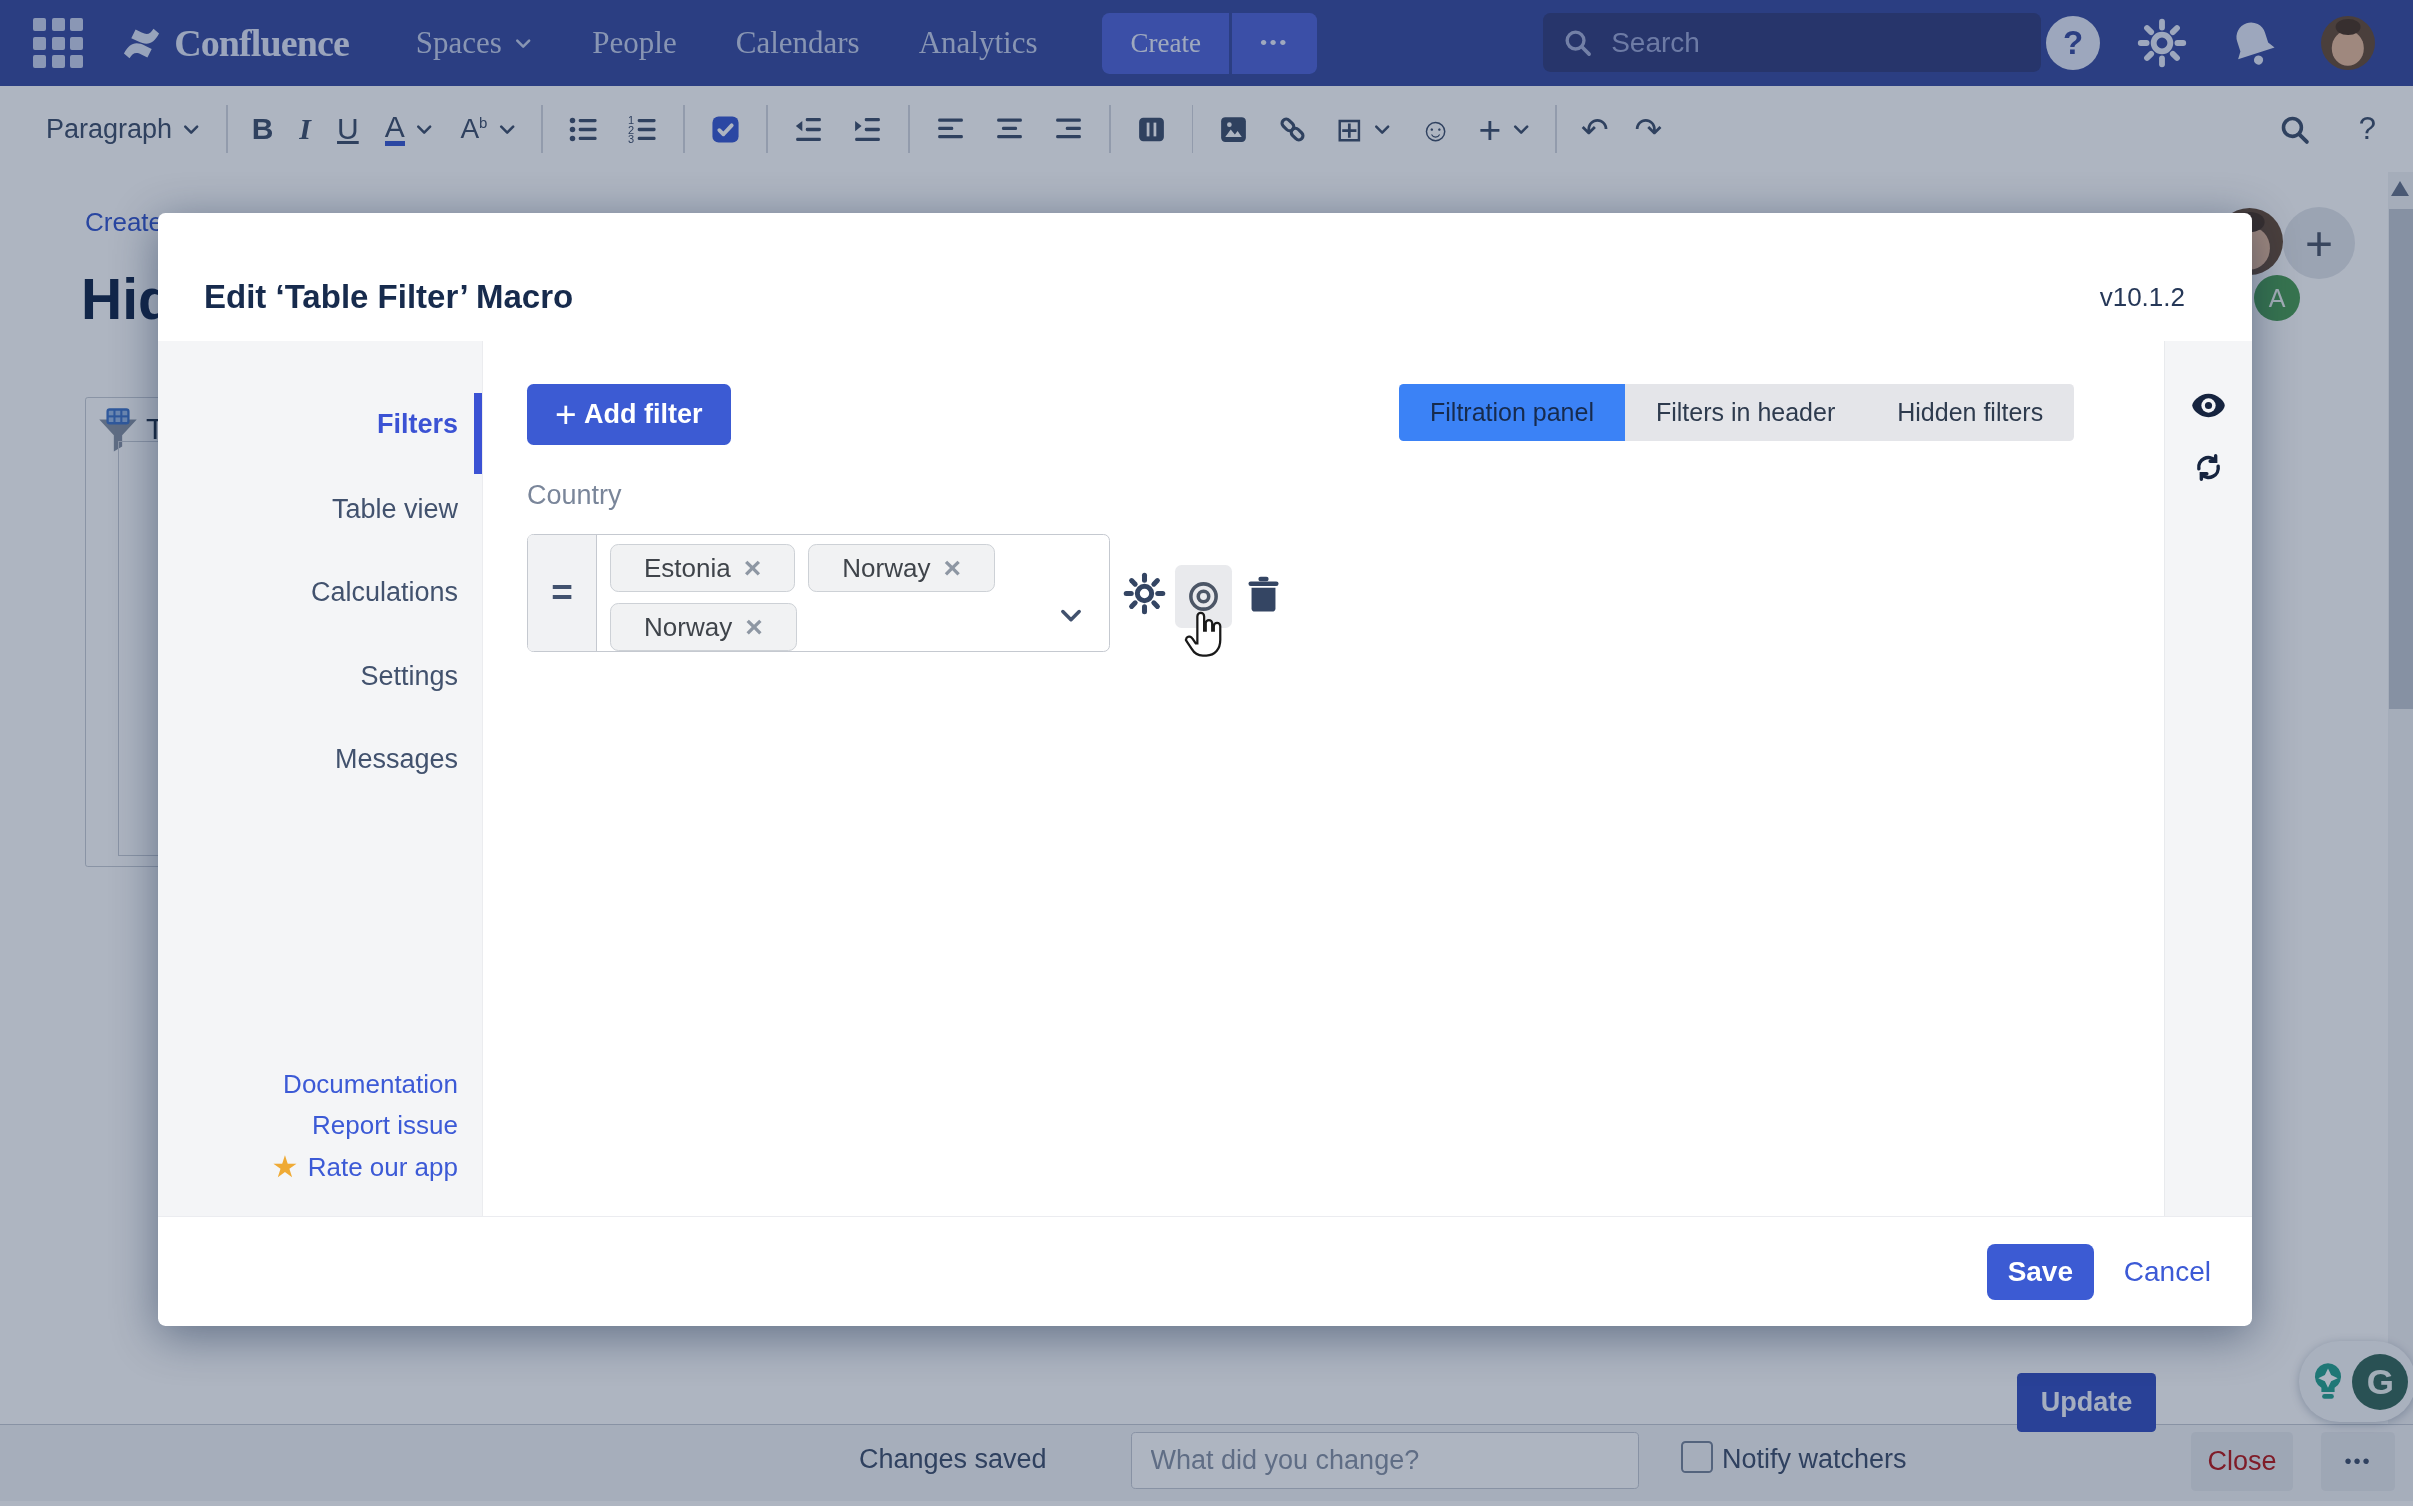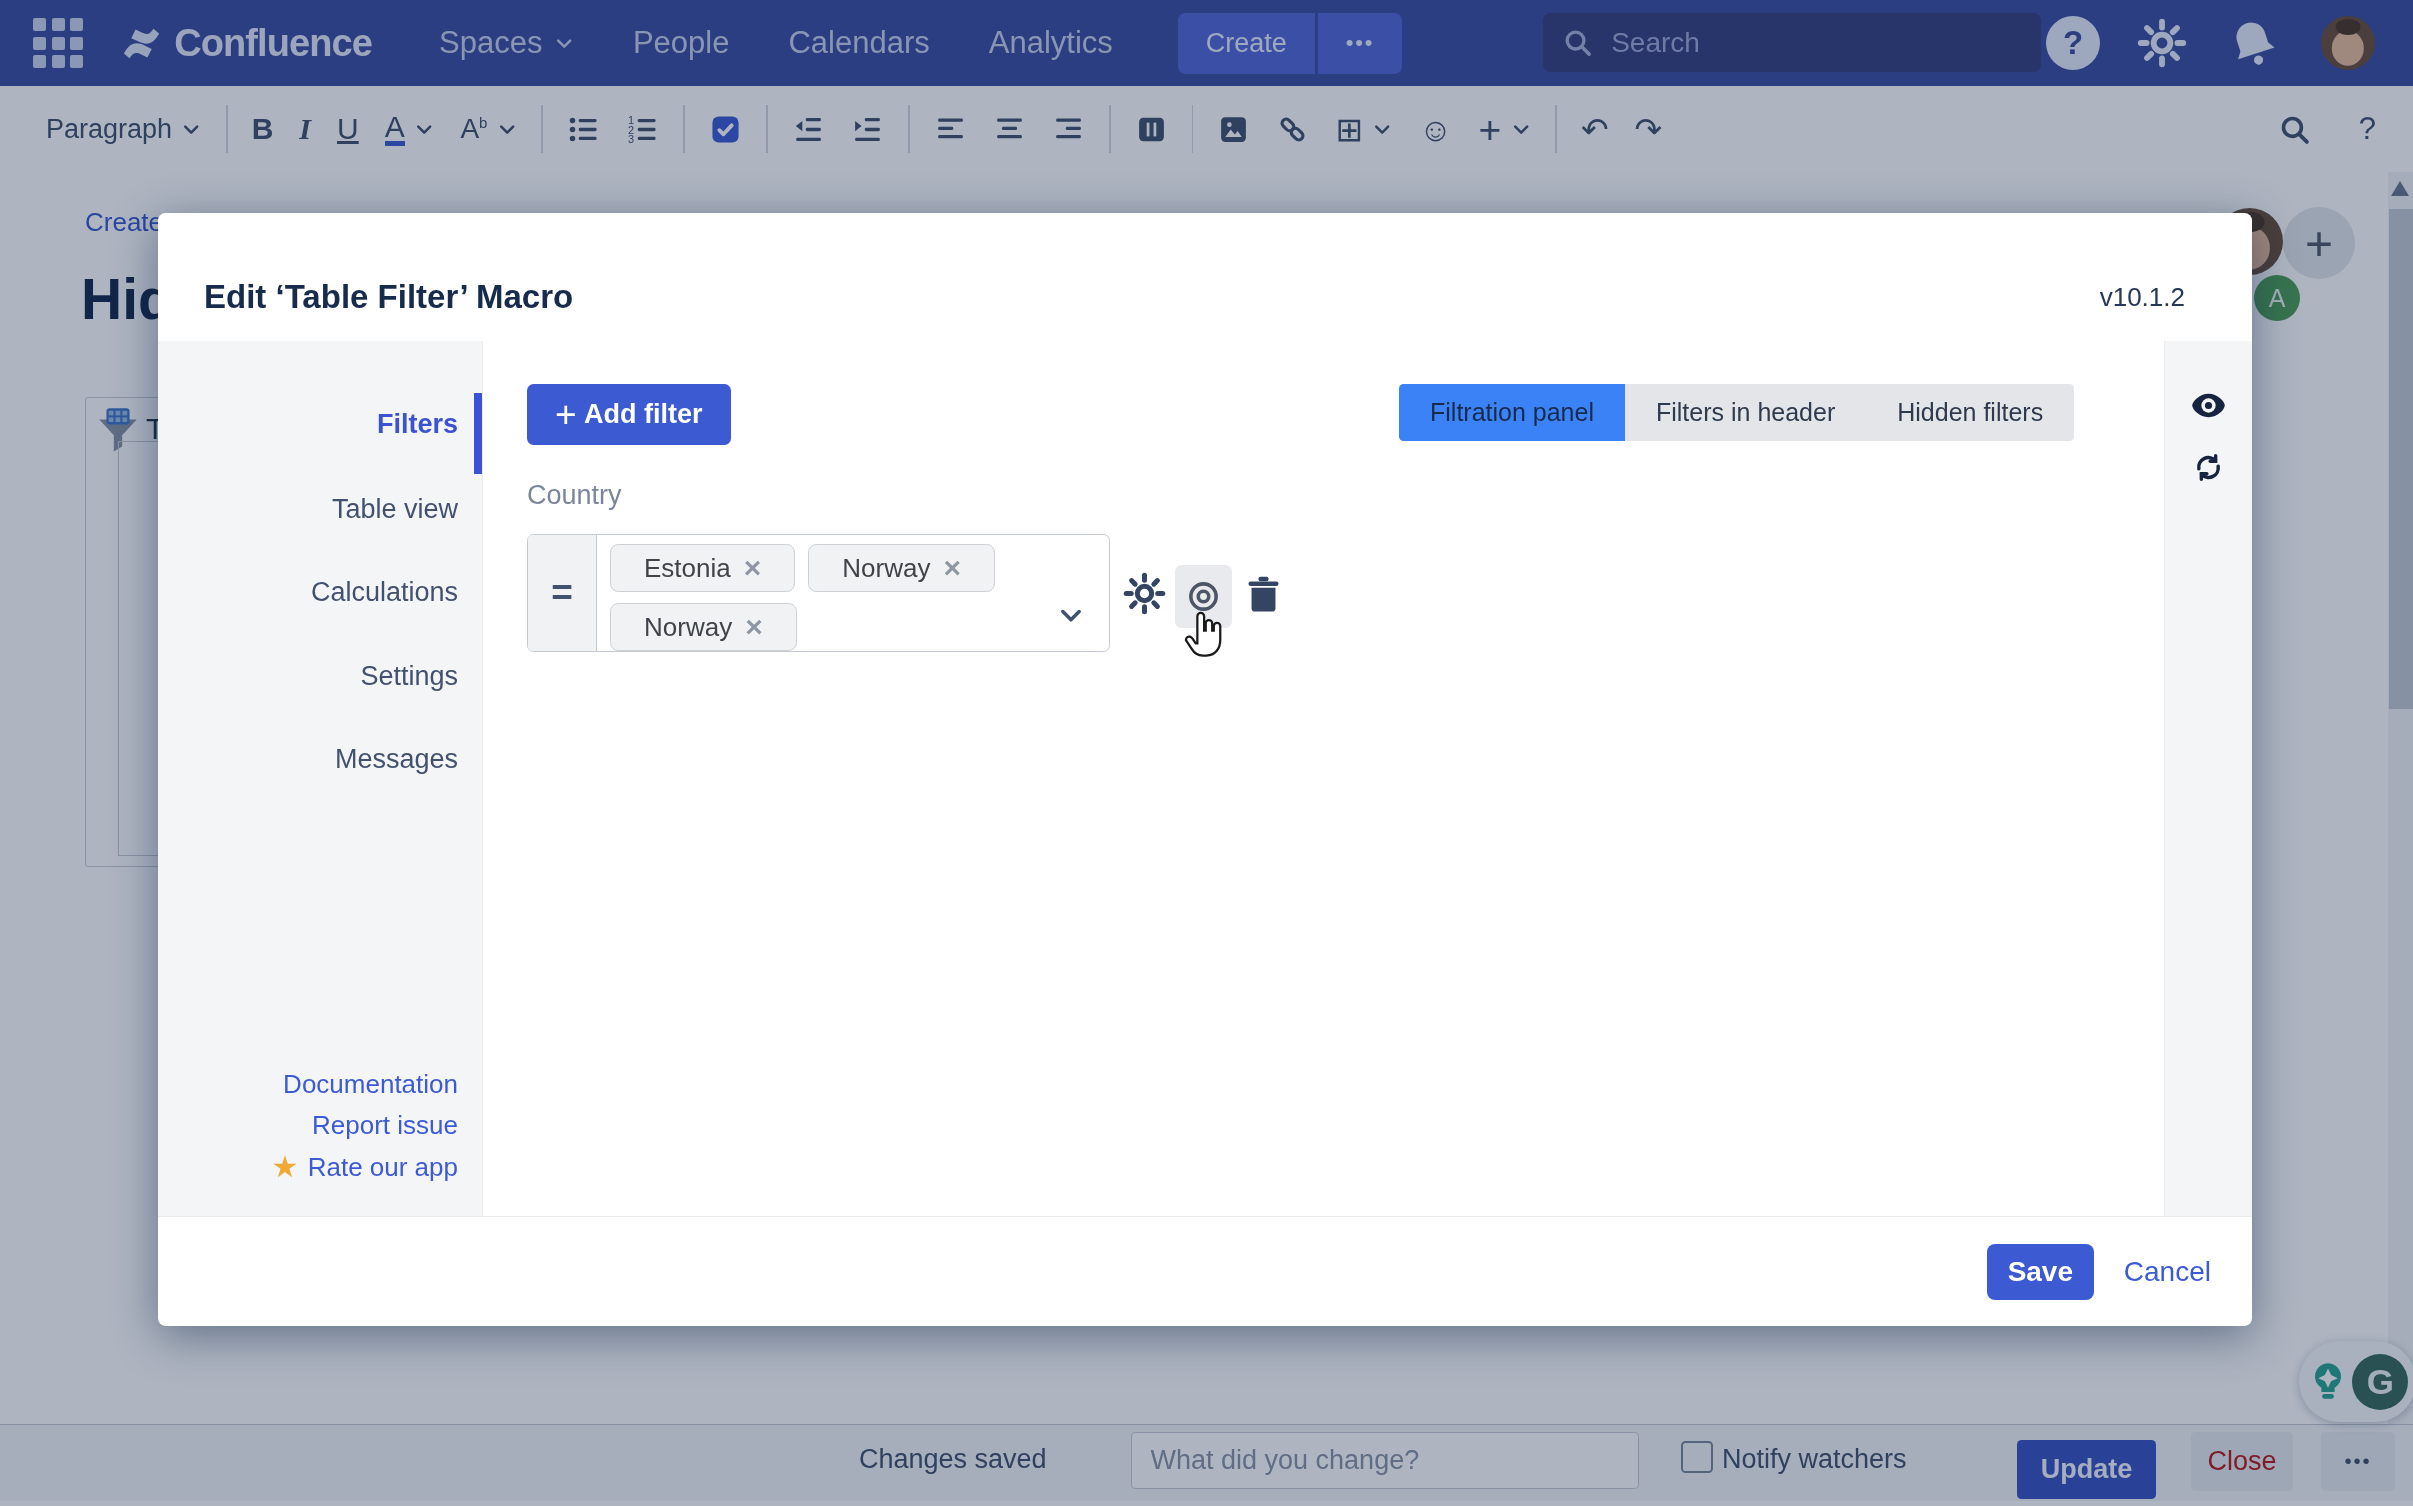--- a/index.html
+++ b/index.html
@@ -2,21 +2,21 @@
 <html style="font-size:15px"><head>
 <meta charset="utf-8">
 <style>
   html,body{margin:0;padding:0;background:#888;}
   .screen{position:relative;width:2413px;height:1506px;overflow:hidden;background:#fff;
           font-family:"Liberation Sans", sans-serif;}
   .abs{position:absolute;}
   svg{display:block;}
 
   
-  .hdr{left:0;top:0;width:2413px;height:86px;background:#3C4EA1;display:flex;align-items:center;}
+  .hdr{left:0;top:0;width:2413px;height:86px;background:#3C4EA1;display:flex;align-items:center;font-family:Liberation Serif, serif;}
   .gridicon{display:grid;grid-template-columns:repeat(3,13px);grid-gap:5.6px;margin-left:33px;cursor:pointer;}
   .gridicon i{width:13px;height:13px;background:#C9D2ED;border-radius:1.9px;}
   .logomark{width:43px;height:43px;margin-left:37px;color:#DDE4F6;}
   .logotext{margin-left:11px;font-size:38px;font-weight:700;color:#E3E8F8;letter-spacing:-0.9px;}
   .hnav{display:flex;align-items:center;margin-left:67px;gap:59px;}
   .hnav .itm{font-size:31px;color:#C7D0EA;display:flex;align-items:center;gap:11px;cursor:pointer;}
   .chev{width:20.4px;height:20.4px;color:currentColor;}
   .creategrp{display:flex;margin-left:65px;gap:2.8px;}
   .btn-create{height:61px;padding:0 28px;background:#5468D9;border-radius:7.4px 0 0 7.4px;color:#E9EDFB;
               font-size:27px;display:flex;align-items:center;cursor:pointer;}
@@ -79,21 +79,21 @@
 
   
   .bbar{left:0;top:1424px;width:2413px;height:76px;background:#F4F5F7;border-top:1.9px solid #C6CBD4;}
   .bstatus{left:859px;top:1444px;font-size:27px;color:#42526E;}
   .bcomment{left:1131px;top:1432px;width:508px;height:57px;background:#fff;border:1.9px solid #C6CBD4;
             border-radius:4.6px;font-size:27px;color:#42526E;padding:0 18.5px;outline:none;
             font-family:"Liberation Sans",sans-serif;box-sizing:border-box;}
   .bcomment::placeholder{color:#8A94A6;}
   .bcheck{left:1681px;top:1441px;width:28px;height:28px;border:2.8px solid #7A869A;border-radius:4.6px;cursor:pointer;}
   .bnotify{left:1722px;top:1444px;font-size:27px;color:#42526E;cursor:pointer;}
-  .bupdate{left:2017px;top:1440px;width:139px;height:59px;background:#3A53C0;border-radius:4.6px;color:#F2F5FD;
+  .bupdate{left:2017px;top:1373px;width:139px;height:59px;background:#3A53C0;border-radius:4.6px;color:#F2F5FD;
            font-size:27px;font-weight:600;display:flex;align-items:center;justify-content:center;cursor:pointer;}
   .bclose{left:2191px;top:1432px;width:102px;height:59px;background:#E8EAEE;border-radius:4.6px;color:#b91c1c;
           font-size:27px;display:flex;align-items:center;justify-content:center;cursor:pointer;}
   .bmore{left:2321px;top:1432px;width:74px;height:59px;background:#E8EAEE;border-radius:4.6px;color:#42526E;
          font-size:20.4px;letter-spacing:1.9px;display:flex;align-items:center;justify-content:center;cursor:pointer;}
 
   
   .gram{left:2299px;top:1341px;width:102px;height:81px;border-radius:41px;background:#F8F9FB;
         box-shadow:0 1.9px 9.3px rgba(9,30,66,.25);display:flex;align-items:center;padding:0 7.4px;gap:1.9px;}
   .gbulb{width:44px;height:44px;}

